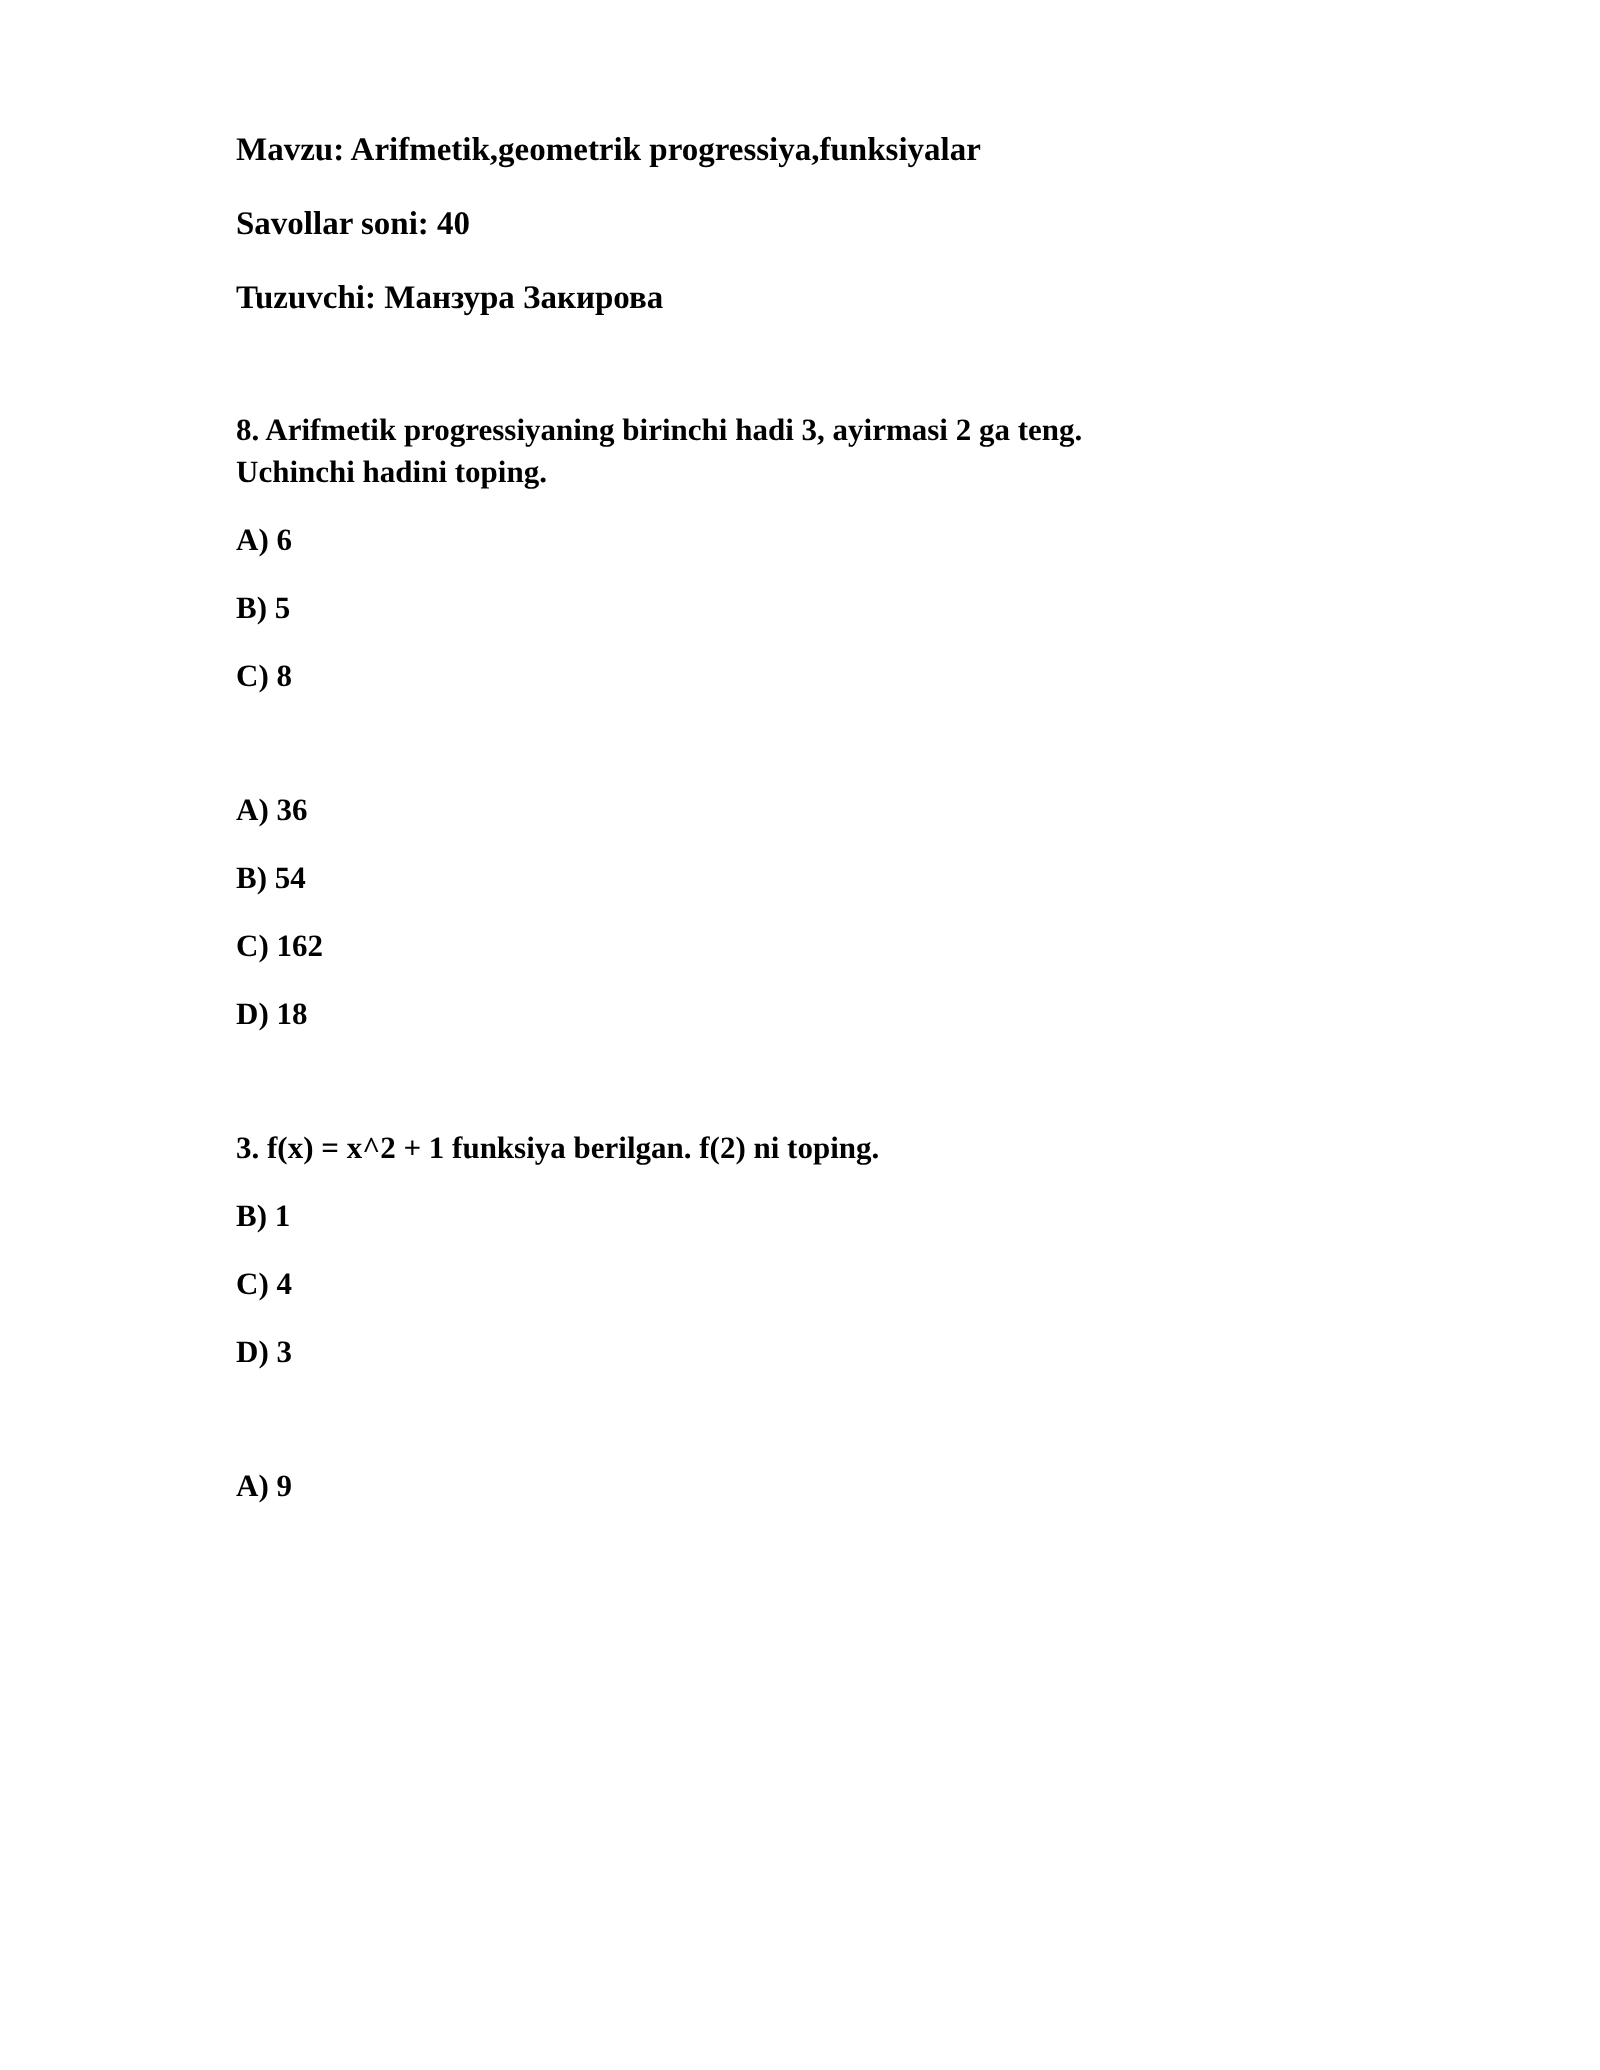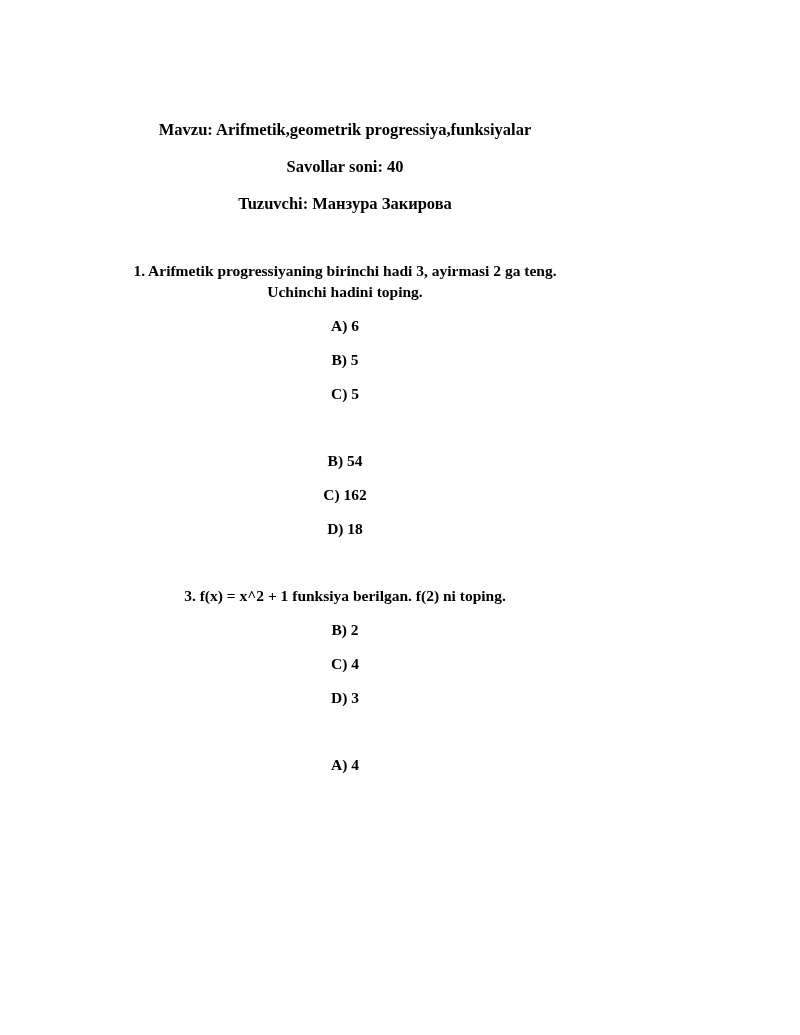--- a/index.html
+++ b/index.html
@@ -6,27 +6,26 @@
     margin: 0;
     padding: 0;
     background: #ffffff;
   }
   .page {
     position: relative;
     width: 672px;
     min-height: 1035px;
     box-sizing: border-box;
     background: #ffffff;
-    padding: 119px 100px 40px 118px;
+    padding: 64px 100px 40px 118px;
     font-family: "Liberation Serif", "DejaVu Serif", serif;
     font-size: 15.5px;
     line-height: 21px;
     color: #000000;
     overflow: hidden;
-    text-align: center;
   }
   .hdr {
     font-weight: bold;
     font-size: 16.5px;
     margin: 0 0 16px 0;
   }
   .question {
     margin-top: 46px;
   }
   .qtext {
@@ -41,36 +40,37 @@
 </head>
 <body>
 
 <div class="page">
 
   <p class="hdr">Mavzu: Arifmetik,geometrik progressiya,funksiyalar</p>
   <p class="hdr">Savollar soni: 40</p>
   <p class="hdr">Tuzuvchi: Манзура Закирова</p>
 
   <div class="question">
-    <p class="qtext">1. Arifmetik progressiyaning birinchi hadi 3, ayirmasi 2 ga teng. Uchinchi hadini toping.</p>
+    <p class="qtext">8. Arifmetik progressiyaning birinchi hadi 3, ayirmasi 2 ga teng. Uchinchi hadini toping.</p>
     <p class="option">A) 6</p>
     <p class="option">B) 5</p>
-    <p class="option">C) 5</p>
+    <p class="option">C) 8</p>
   </div>
 
   <div class="question">
+    <p class="option">A) 36</p>
     <p class="option">B) 54</p>
     <p class="option">C) 162</p>
     <p class="option">D) 18</p>
   </div>
 
   <div class="question">
     <p class="qtext">3. f(x) = x^2 + 1 funksiya berilgan. f(2) ni toping.</p>
-    <p class="option">B) 2</p>
+    <p class="option">B) 1</p>
     <p class="option">C) 4</p>
     <p class="option">D) 3</p>
   </div>
 
   <div class="question">
-    <p class="option">A) 4</p>
+    <p class="option">A) 9</p>
   </div>
 
 </div>
 
 </body></html>

